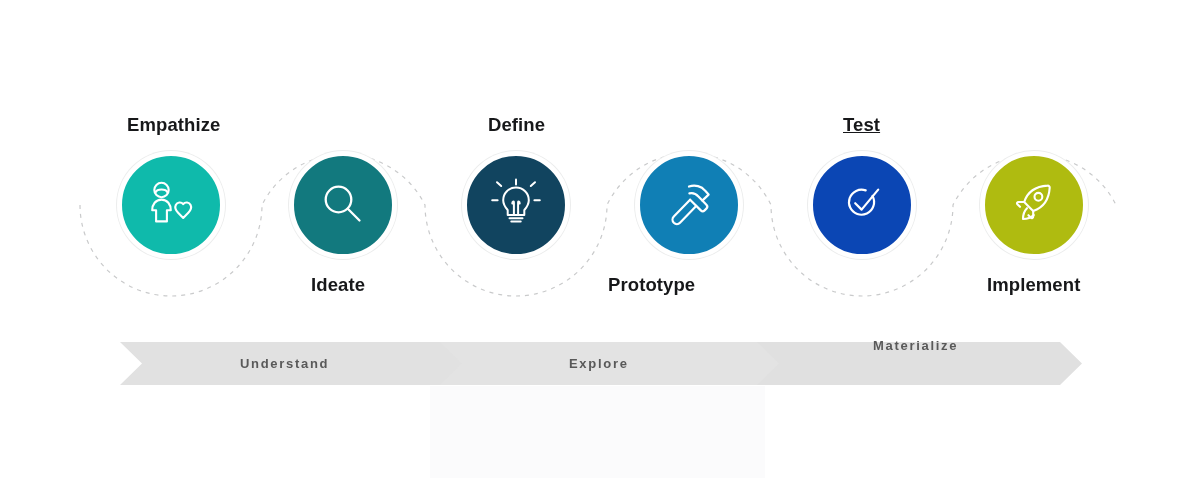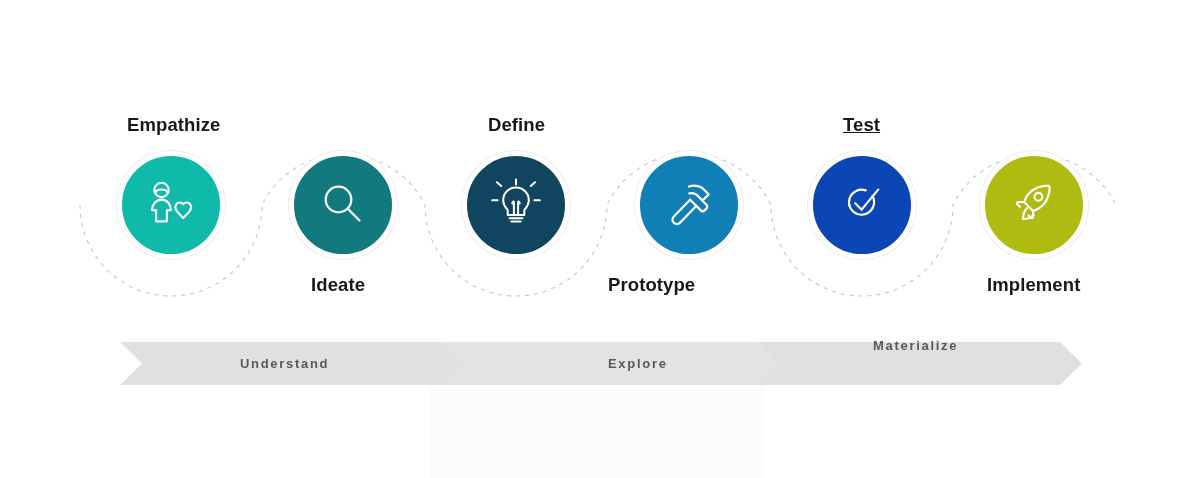--- a/index.html
+++ b/index.html
@@ -178,16 +178,16 @@
           <path d="M 19.2,26.0 L 13.4,26.0 C 12.2,26.0 11.6,27.4 12.4,28.2 L 15.0,30.8"></path>
           <path d="M 28.2,35.0 L 28.2,40.8 C 28.2,42.0 26.8,42.6 26.0,41.8 L 23.4,39.2"></path>
           <path d="M 22.0,32.2 C 19.2,35.0 18.0,39.0 18.0,43.0 C 22.0,43.0 26.0,41.8 28.8,39.0"></path>
         </g>
       </svg>
     </div>
   </div>
   <div class="stage-label" style="left:987px; top:274px;">Implement</div>
 
   <div class="banner-label" style="left:240px; top:356px;">Understand</div>
-  <div class="banner-label" style="left:569px; top:356px;margin-left:39px;">Explore</div>
+  <div class="banner-label" style="left:569px; top:356px;">Explore</div>
   <div class="banner-label" style="left:873px; top:338px;">Materialize</div>
 
 </div>
 
 </body></html>

